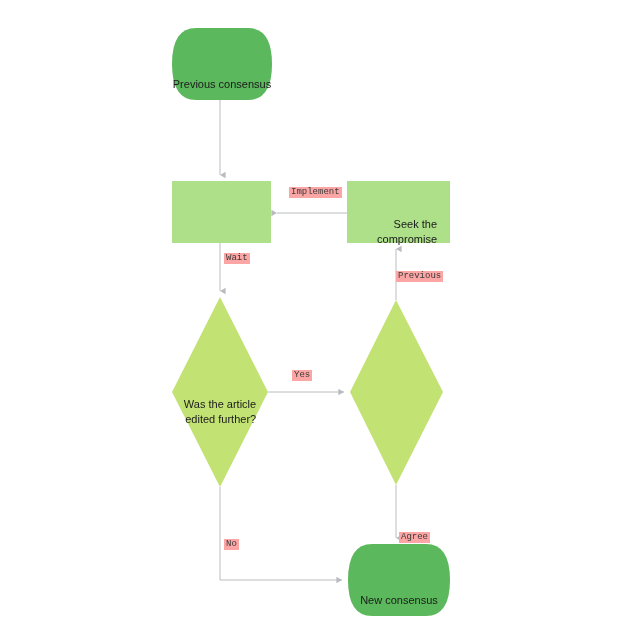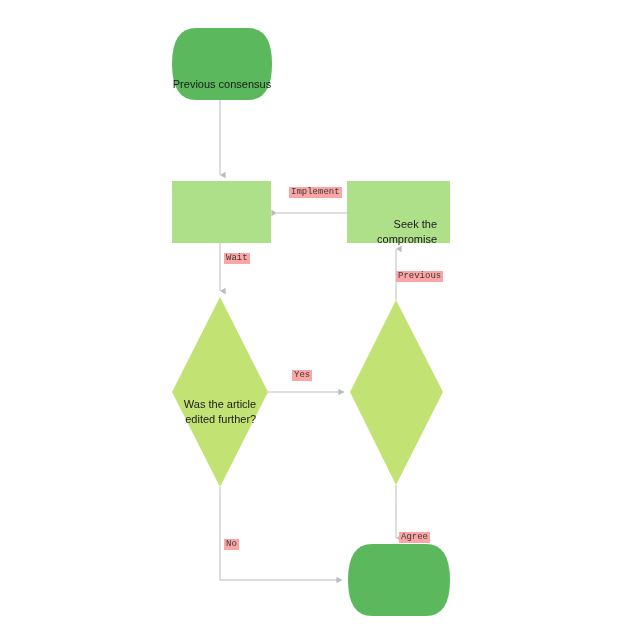--- a/index.html
+++ b/index.html
@@ -102,20 +102,21 @@
 
   <div class="node-label" style="left:172px; top:28px; width:100px; height:72px;">Previous consensus</div>
 
 
   <div class="node-label" style="left:347px; top:181px; width:90px; height:62px;">Seek the compromise</div>
 
   <div class="node-label" style="left:168px; top:362px; width:104px; height:60px;">Was the article
 edited further?</div>
 
 
+  <div class="node-label" style="left:348px; top:544px; width:102px; height:72px;">New consensus</div>
 
   <div class="edge-label" style="left:224px; top:253px;">Wait</div>
 
   <div class="edge-label" style="left:292px; top:370px;">Yes</div>
 
   <div class="edge-label" style="left:224px; top:539px;">No</div>
 
   <div class="edge-label" style="left:399px; top:516px;margin-top:16px;">Agree</div>
 
   <div class="edge-label" style="left:396px; top:271px;">Previous</div>

